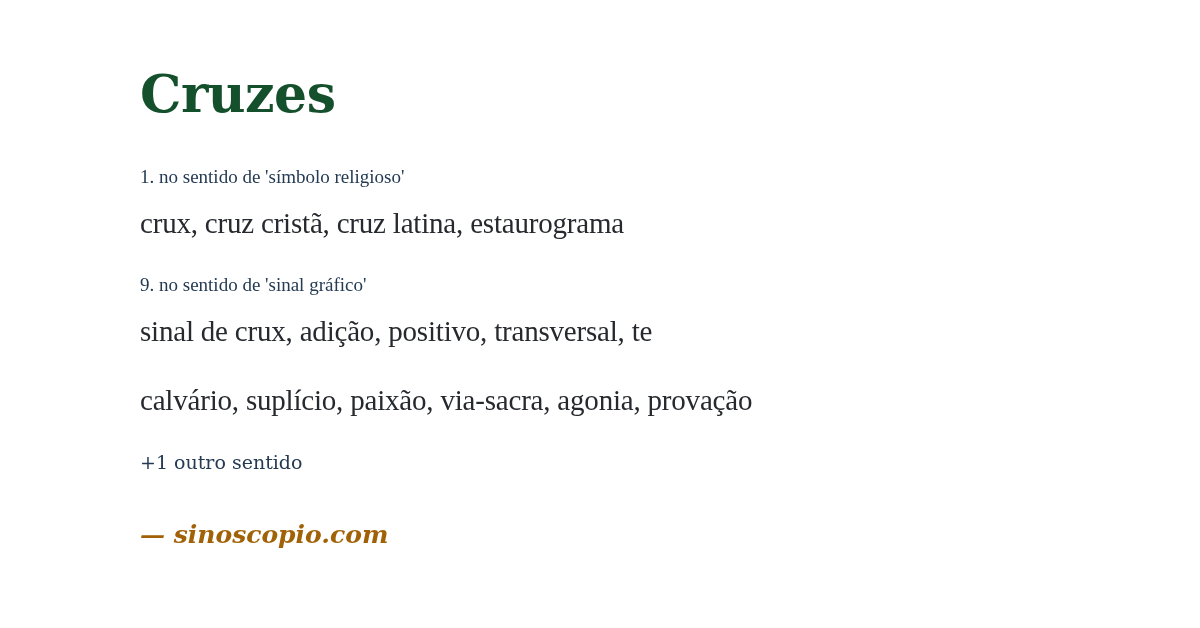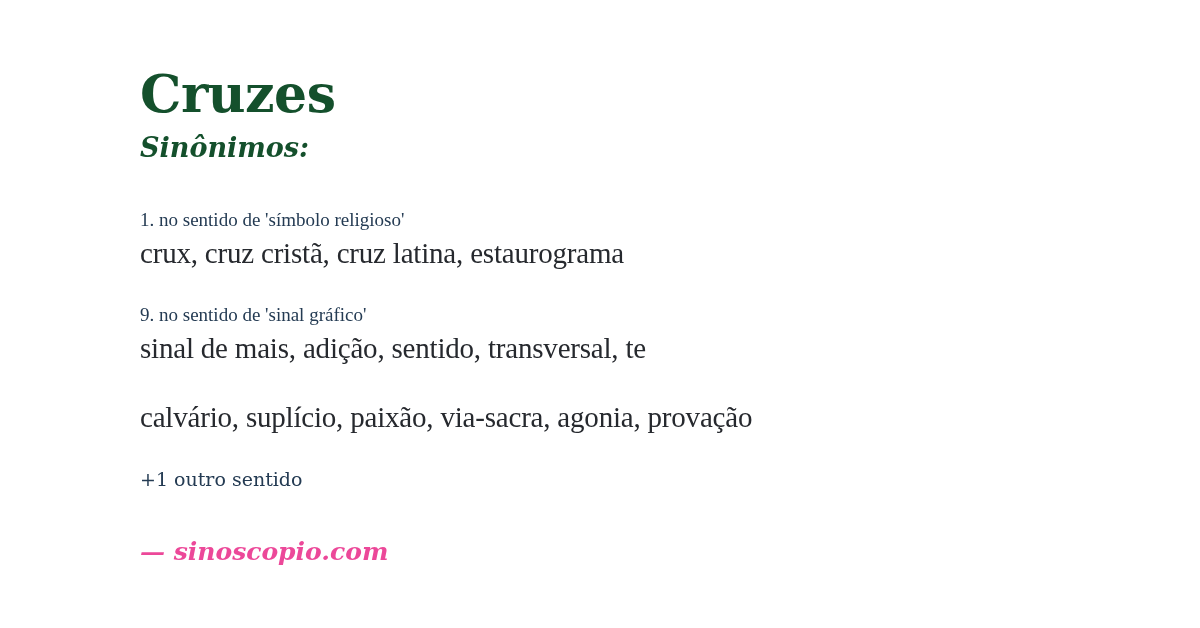--- a/index.html
+++ b/index.html
@@ -39,54 +39,53 @@
   }
   .sense-label {
     font-size: 19px;
     color: #243b53;
     line-height: 1.2;
   }
   .sense-synonyms {
     font-size: 29px;
     color: #26292e;
     line-height: 1.25;
-    margin-top: 3px;
+    margin-top: 16px;
     letter-spacing: -0.2px;
   }
   .more-senses {
     font-size: 19px;
     color: #243b53;
     margin-top: 12px;
   }
   .attribution {
     font-size: 25px;
     font-style: italic;
     font-weight: 600;
-    color: #ec4899;
+    color: #a16207;
     margin-top: 47px;
   }
 </style>
 </head>
 <body>
 
 <div class="card">
 
   <h1 class="title">Cruzes</h1>
-  <div class="subtitle">Sinônimos:</div>
 
   <div class="senses">
 
     <div class="sense">
       <div class="sense-label">1. no sentido de 'símbolo religioso'</div>
       <div class="sense-synonyms">crux, cruz cristã, cruz latina, estaurograma</div>
     </div>
 
     <div class="sense">
       <div class="sense-label">9. no sentido de 'sinal gráfico'</div>
-      <div class="sense-synonyms">sinal de mais, adição, sentido, transversal, te</div>
+      <div class="sense-synonyms">sinal de crux, adição, positivo, transversal, te</div>
     </div>
 
     <div class="sense">
       <div class="sense-synonyms">calvário, suplício, paixão, via-sacra, agonia, provação</div>
     </div>
 
   </div>
 
   <div class="more-senses">+1 outro sentido</div>
 

